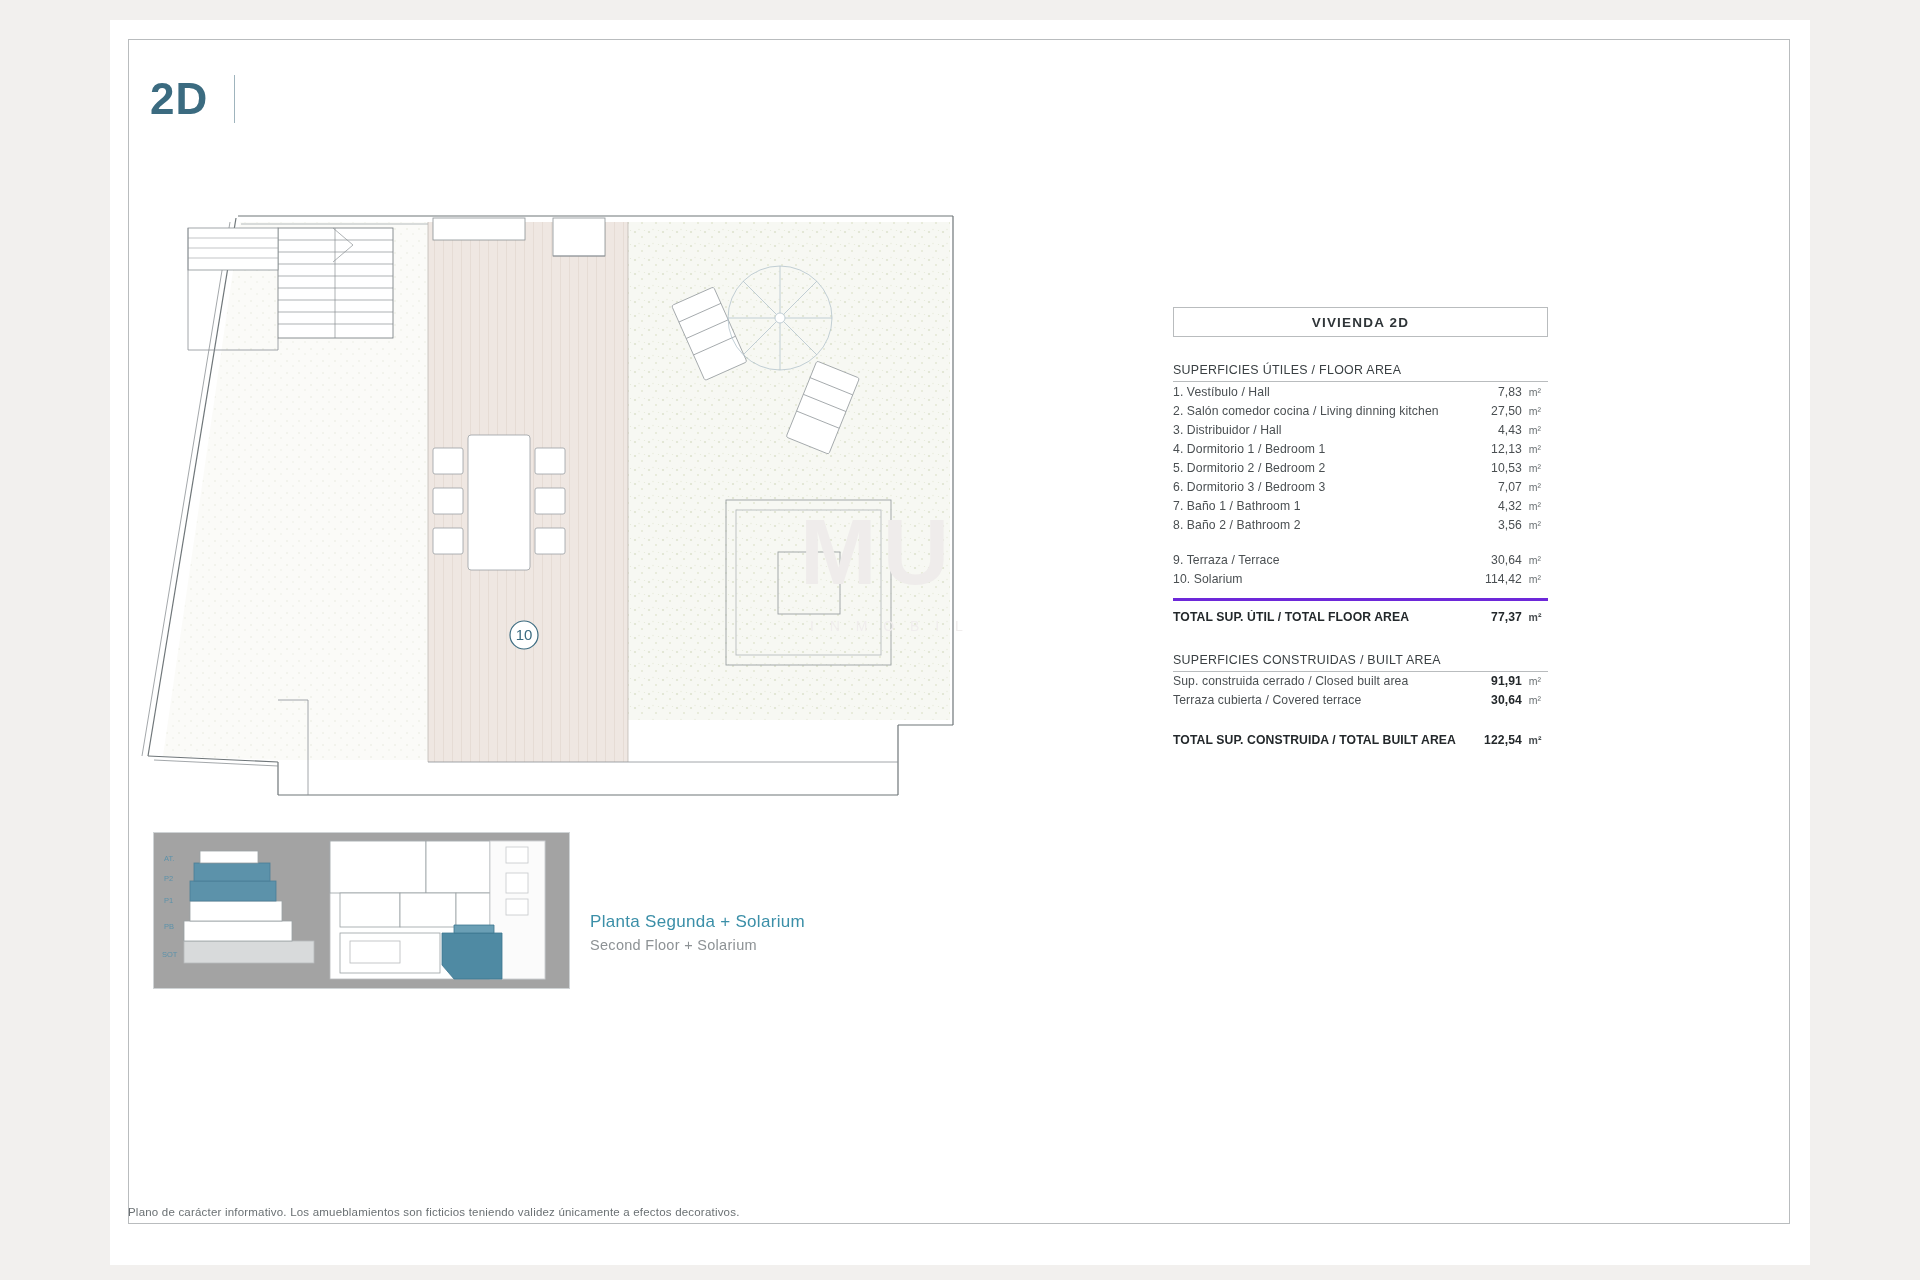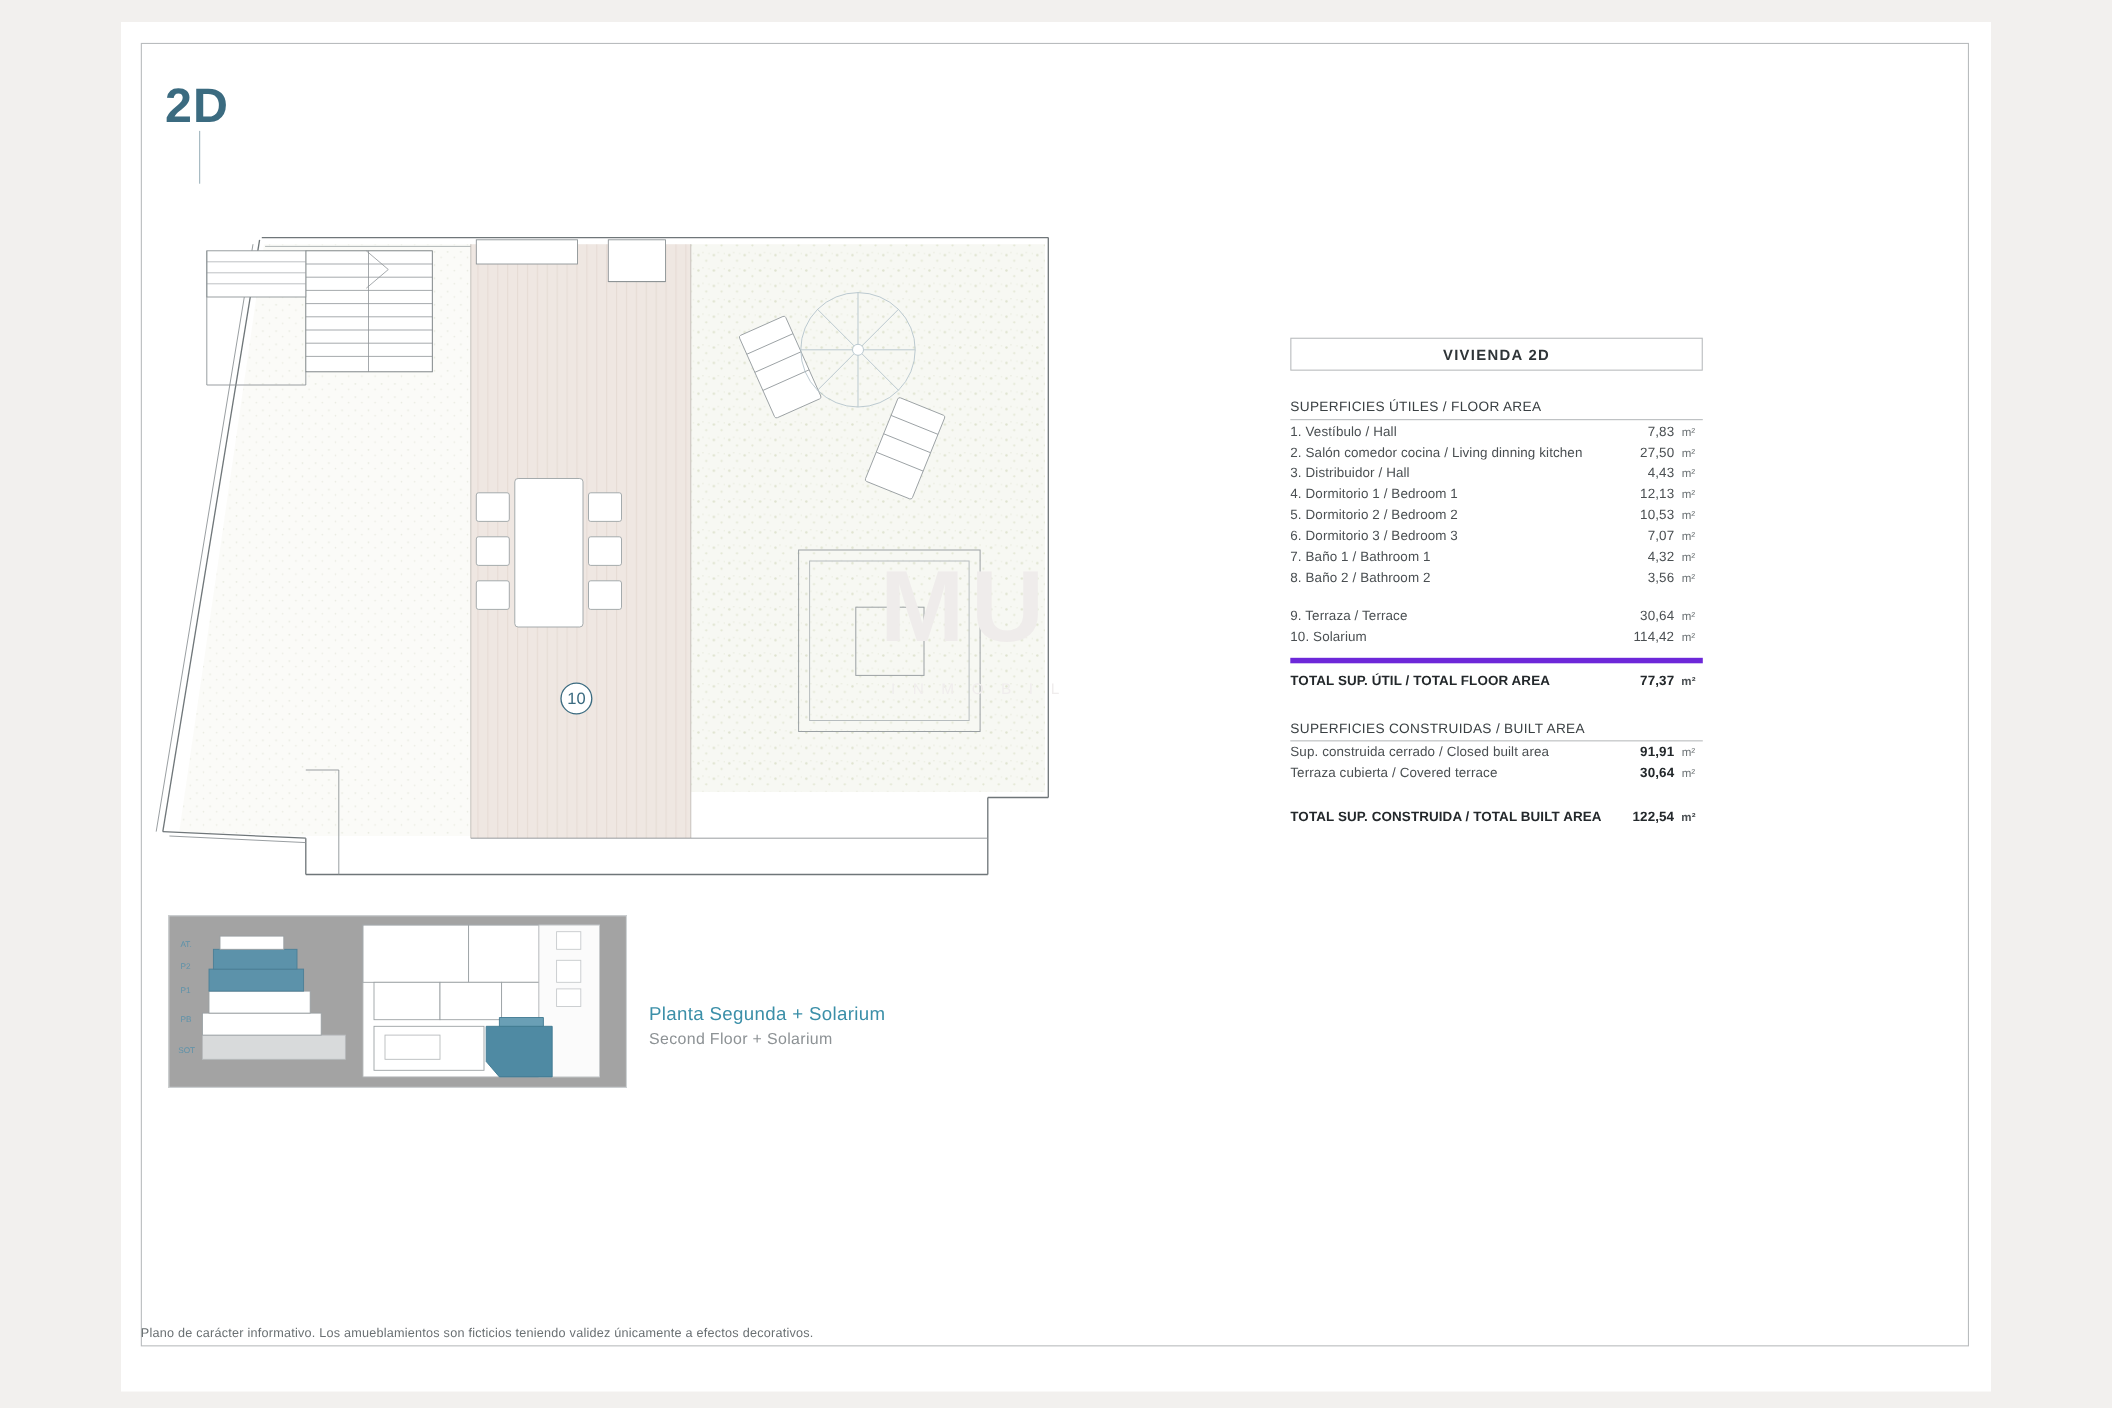--- a/index.html
+++ b/index.html
@@ -22,21 +22,21 @@
     position: absolute;
     left: 18px;
     top: 19px;
     width: 1662px;
     height: 1185px;
     border: 1px solid #b9bcbe;
     box-sizing: border-box;
   }
 
   
-  #header { position: absolute; left: 40px; top: 55px; display: flex; align-items: center; flex-direction: column; }
+  #header { position: absolute; left: 40px; top: 55px; display: flex; align-items: center; }
   #code {
     font-size: 44px;
     font-weight: bold;
     color: #3b6b80;
     letter-spacing: 1px;
     line-height: 1;
   }
   #divider-vert {
     width: 1px;
     height: 48px;
@@ -86,21 +86,21 @@
   }
   .row {
     display: flex;
     align-items: baseline;
     padding: 2.5px 0;
     letter-spacing: .1px;
   }
   .row .lbl { flex: 1 1 auto; white-space: nowrap; overflow: hidden; }
   .row .val { width: 58px; text-align: right; }
   .row .unit { width: 26px; text-align: center; font-size: 10.5px; color: #6a7073; }
-  .row.total { font-weight: bold; color: #23282b; border-top: 5px solid #6d28d9; padding-top: 9px; margin-top: 10px; }
+  .row.total { font-weight: bold; color: #23282b; border-top: 3px solid #6d28d9; padding-top: 9px; margin-top: 10px; }
   .row.total .unit { color: #4a4f52; }
   .gap { height: 16px; }
   .gap-sm { height: 9px; }
 
   
   #locator {
     position: absolute;
     left: 43px;
     top: 812px;
     width: 415px;

